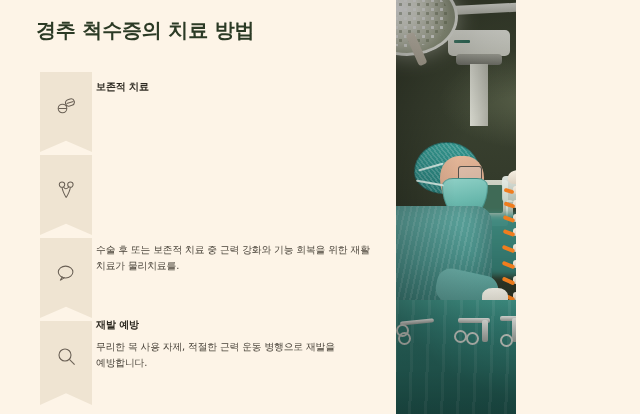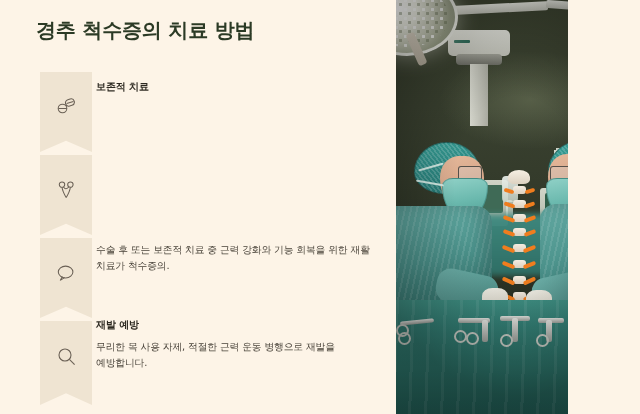--- a/index.html
+++ b/index.html
@@ -1,21 +1,21 @@
 <!DOCTYPE html>
 <html><head>
 <meta charset="utf-8">
 <style>
   html,body{margin:0;padding:0;}
   body{
     width:640px;height:414px;overflow:hidden;
     background:#fdf4e7;
     font-family:"DejaVu Sans","Liberation Sans",sans-serif;
   }
-  .page{position:relative;width:568px;height:414px;overflow:hidden;background:#fdf4e7;}
+  .page{position:relative;width:516px;height:414px;overflow:hidden;background:#fdf4e7;}
 
   
   .left-pane{
     position:absolute;left:0;top:0;width:396px;height:414px;
     background:#fdf4e7;overflow:hidden;
   }
   .page-title{
     position:absolute;left:36px;top:17px;
     font-size:20px;font-weight:bold;color:#2b3a25;
     letter-spacing:-0.2px;white-space:nowrap;
@@ -277,21 +277,21 @@
     </div>
 
     <div class="item i0">
       <p class="item-title">보존적 치료</p>
     </div>
 
     <div class="item i1">
     </div>
 
     <div class="item i2">
-      <p class="item-body">수술 후 또는 보존적 치료 중 근력 강화와 기능 회복을 위한 재활 치료가 척수증의.</p>
+      <p class="item-body">수술 후 또는 보존적 치료 중 근력 강화와 기능 회복을 위한 재활 치료가 물리치료를.</p>
     </div>
 
     <div class="item i3">
       <p class="item-title">재발 예방</p>
       <p class="item-body">무리한 목 사용 자제, 적절한 근력 운동 병행으로 재발을 예방합니다.</p>
     </div>
 
   </div>
 
   <div class="photo">

